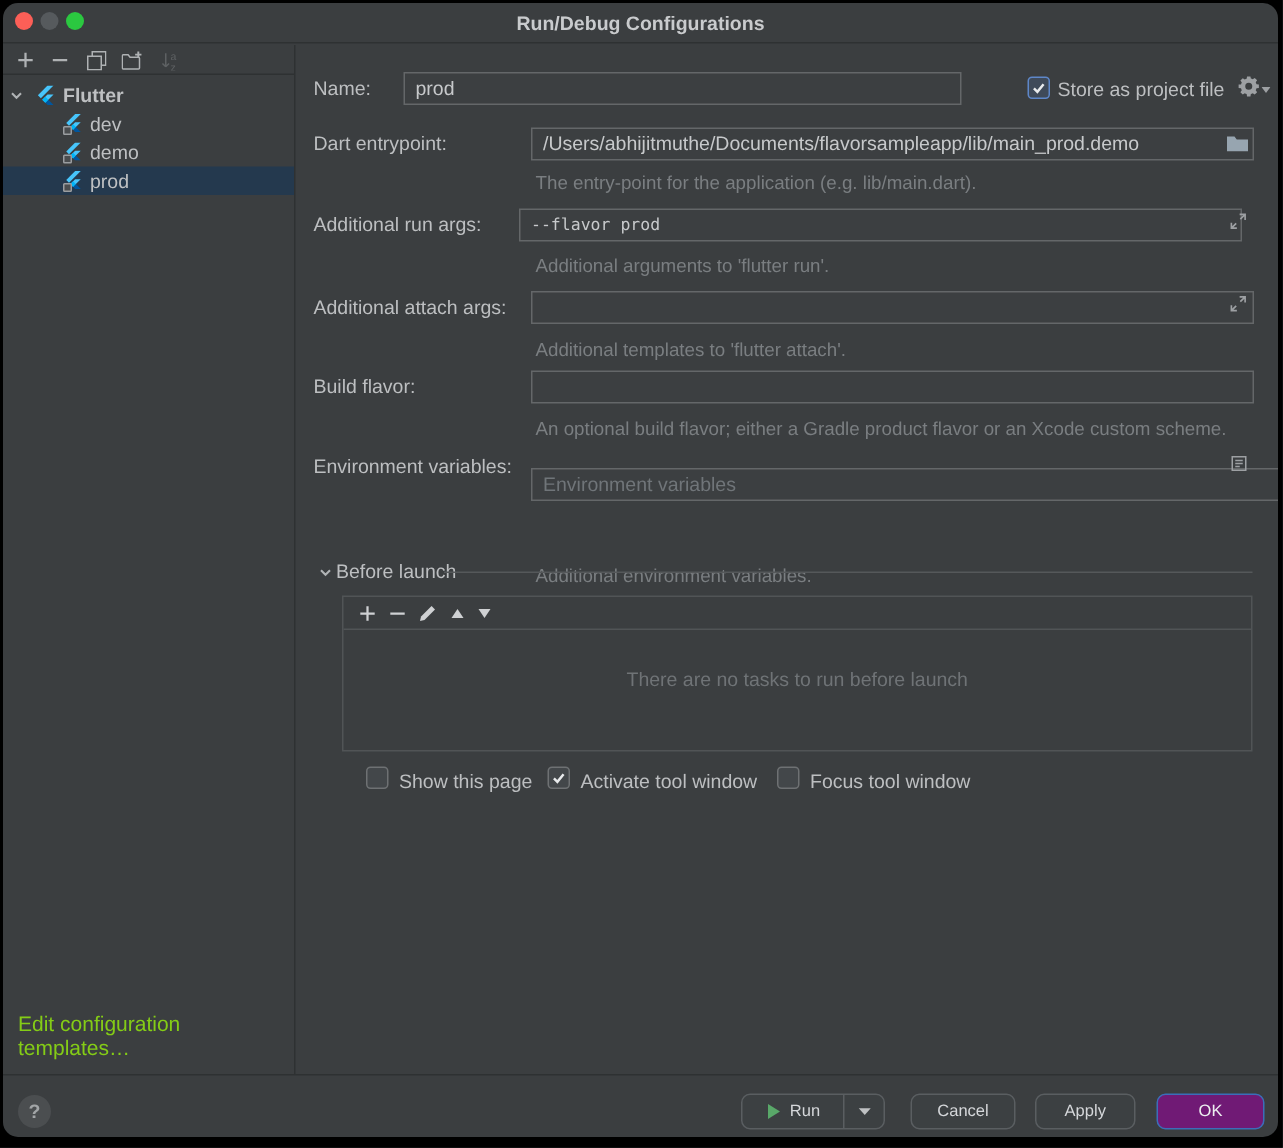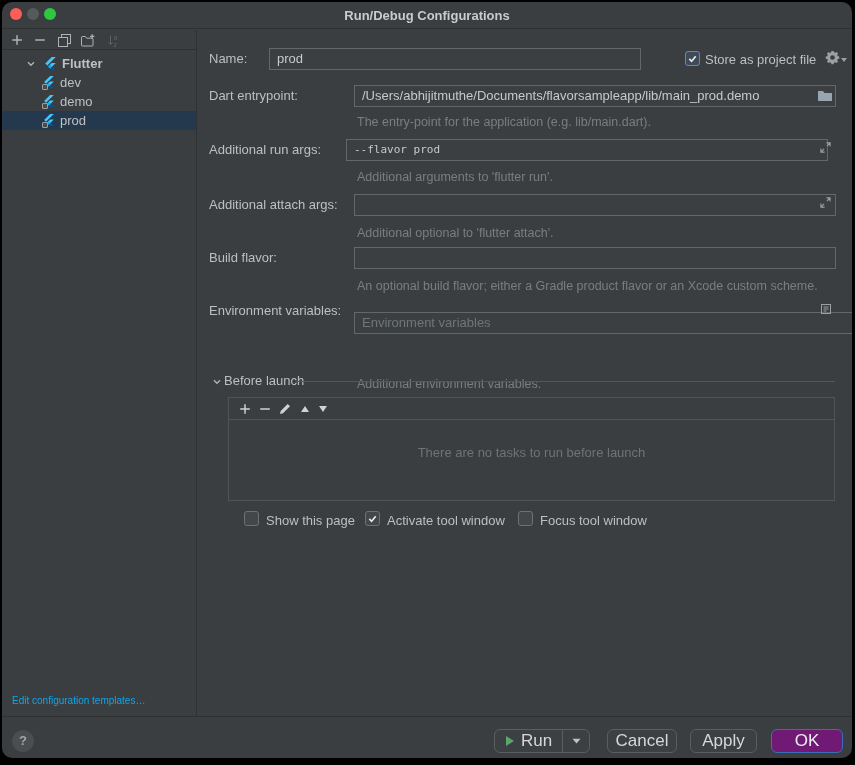--- a/index.html
+++ b/index.html
@@ -10,36 +10,36 @@
   .title { position:absolute; left:0; top:0; width:100%; height:27px; line-height:27px; text-align:center; font-size:13px; font-weight:bold; color:#C9CBCD; }
   .sidebar { position:absolute; left:0; top:28px; width:195px; bottom:42px; border-right:1px solid #2E3132; }
   .sb-toolbar { position:absolute; left:0; top:0; width:100%; height:20px; border-bottom:1px solid #2E3132; }
   .sb-toolbar .ticon { position:absolute; top:3px; width:14px; height:14px; color:#AFB2B4; display:flex; align-items:center; justify-content:center; }
   .ticon.disabled { color:#5E6163; }
   .tree { position:absolute; left:0; top:24px; width:100%; }
   .trow { position:relative; height:19px; display:flex; align-items:center; font-size:13px; color:#BEC0C2; }
   .trow.sel { background:#24394E; }
   .flutter-ic { width:13px; height:13px; position:relative; flex:none; }
   .badge { position:absolute; left:-1px; bottom:-1px; width:6px; height:6px; background:#4A4D4F; border:1px solid #9A9DA0; border-radius:1px; }
-  .link { position:absolute; left:10px; bottom:10px; font-size:10px; color:#0ea5e9; }
+  .link { position:absolute; left:10px; bottom:10px; font-size:14px; color:#84cc16; }
   .main { position:absolute; left:196px; top:28px; right:0; bottom:42px; }
   .flabel { position:absolute; left:11px; font-size:13px; color:#BDBFC1; line-height:22px; height:22px; }
   .inp { position:absolute; background:#3C3F41; border:1px solid #646769; height:22px; font-size:13px; color:#C7C9CB; line-height:20px; padding:0 7px; white-space:nowrap; overflow:hidden; }
   .inp.mono { font-family:"DejaVu Sans Mono",monospace; font-size:11px; }
   .help { position:absolute; font-size:12.5px; color:#7A7E81; }
   .ficon { position:absolute; color:#9DA0A3; }
   .cb { position:absolute; width:15px; height:15px; background:#43474A; border:1px solid #6E7173; border-radius:3px; display:flex; align-items:center; justify-content:center; }
   .cb.checked-blue { border-color:#5E87C9; background:#3F4A59; }
   .cblabel { position:absolute; font-size:13px; color:#BDBFC1; }
   .panel { position:absolute; border:1px solid #515456; }
   .panel-toolbar { position:absolute; left:0; top:0; right:0; height:22px; border-bottom:1px solid #515456; }
   .panel-toolbar .ticon { position:absolute; top:4px; width:14px; height:14px; color:#CFD1D3; display:flex; align-items:center; justify-content:center; }
   .empty-text { position:absolute; left:0; right:0; top:47px; text-align:center; font-size:13px; color:#6F7376; }
   .footer { position:absolute; left:0; bottom:0; width:100%; height:42px; border-top:1px solid #2E3132; }
-  .btn { position:absolute; top:12px; height:24px; border:1px solid #5A5E61; border-radius:6px; background:#3C4042; color:#D5D7DA; font-size:17px; display:flex; align-items:center; justify-content:center; }
+  .btn { position:absolute; top:12px; height:24px; border:1px solid #5A5E61; border-radius:6px; background:#3C4042; color:#D5D7DA; font-size:11px; display:flex; align-items:center; justify-content:center; }
   .btn.primary { background:#701a75; border-color:#3B6EB8; color:#ECEEF0; }
   .help-btn { position:absolute; left:10px; top:13px; width:22px; height:22px; border-radius:50%; background:#4B4E50; color:#A2A5A7; font-size:13px; font-weight:bold; text-align:center; line-height:22px; }
   svg { display:block; }
 </style>
 </head>
 <body>
 
 <div class="window">
 
   <div class="titlebar">
@@ -75,21 +75,21 @@
       </span>
       <span class="ticon disabled" style="left:104px;">
         <svg width="13" height="13" viewBox="0 0 13 13">
             <path d="M3.5 1.5v9M3.5 10.5 1.3 8.3M3.5 10.5l2.2-2.2" stroke="currentColor" fill="none"></path>
             <text x="6.6" y="6" font-size="7" fill="currentColor" font-family="Liberation Sans,sans-serif">a</text>
             <text x="6.6" y="13" font-size="7" fill="currentColor" font-family="Liberation Sans,sans-serif">z</text>
           </svg>
       </span>
     </div>
     <div class="tree">
-      <div class="trow" style="padding-left:24px;">
+      <div class="trow" style="padding-left:4px;">
         <span style="width:10px; height:10px; margin-right:8px; color:#AFB2B4;">
           <svg width="10" height="10" viewBox="0 0 10 10">
               <path d="M2 3.2l3 3 3-3" stroke="currentColor" stroke-width="1.4" fill="none"></path>
             </svg>
         </span>
         <span class="flutter-ic" style="margin-right:5px;">
           <svg width="13" height="13" viewBox="0 0 256 317">
               <path fill="#47C5FB" d="M157.7 0 0 157.7l48.8 48.8L255.3 0z"></path>
               <path fill="#47C5FB" d="M156.6 145.4 72.2 229.8l49 49.7 48.7-48.7 85.4-85.4z"></path>
               <path fill="#00569E" d="m121.2 279.5 37.1 37.1h97.1l-85.4-85.7z"></path>
@@ -177,21 +177,21 @@
     </span>
     <div class="help" style="left:159px; top:140px;">Additional arguments to 'flutter run'.</div>
 
     <div class="flabel" style="top:164px;">Additional attach args:</div>
     <div class="inp mono" style="left:156px; top:164px; width:482px; padding-right:26px;"></div>
     <span class="ficon" style="left:622px; top:167px;">
       <svg width="11" height="11" viewBox="0 0 12 12">
           <path d="M7 1h4v4M11 1 7.5 4.5M5 11H1V7M1 11l3.5-3.5" stroke="currentColor" fill="none" stroke-width="1.2"></path>
         </svg>
     </span>
-    <div class="help" style="left:159px; top:196px;">Additional optional to 'flutter attach'.</div>
+    <div class="help" style="left:159px; top:196px;">Additional templates to 'flutter attach'.</div>
 
     <div class="flabel" style="top:217px;">Build flavor:</div>
     <div class="inp" style="left:156px; top:217px; width:482px;"></div>
     <div class="help" style="left:159px; top:249px;">An optional build flavor; either a Gradle product flavor or an Xcode custom scheme.</div>
 
     <div class="flabel" style="top:270px;">Environment variables:</div>
     <div class="inp" style="left:156px; top:282px; width:514px; padding-right:26px; color:#707579;">Environment variables</div>
     <span class="ficon" style="left:622px; top:273px;">
       <svg width="12" height="12" viewBox="0 0 12 12">
           <rect x="1.5" y="1.5" width="9" height="9" fill="none" stroke="currentColor"></rect>

